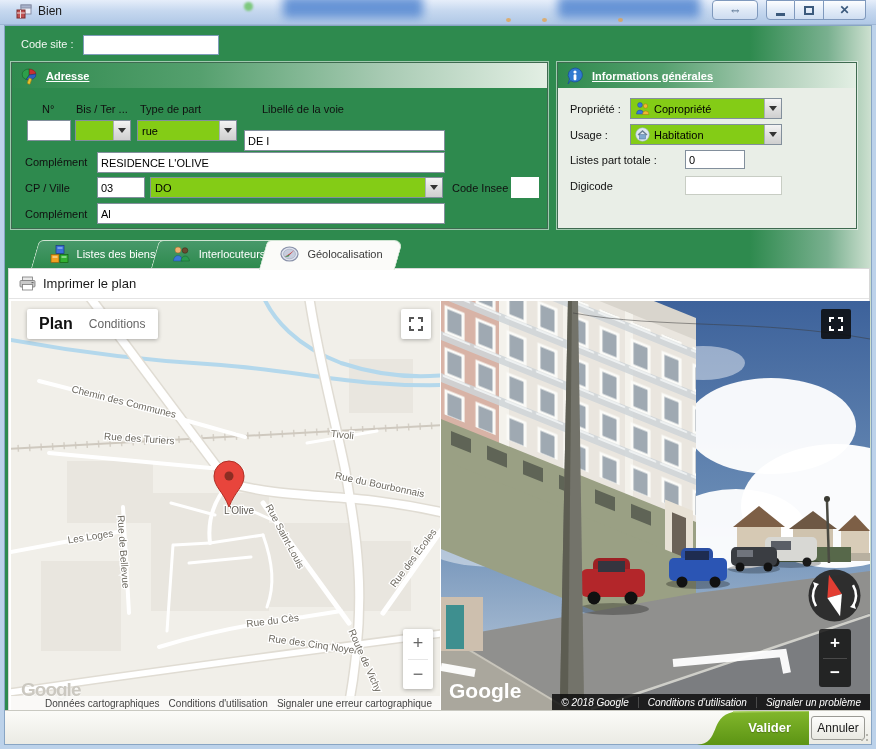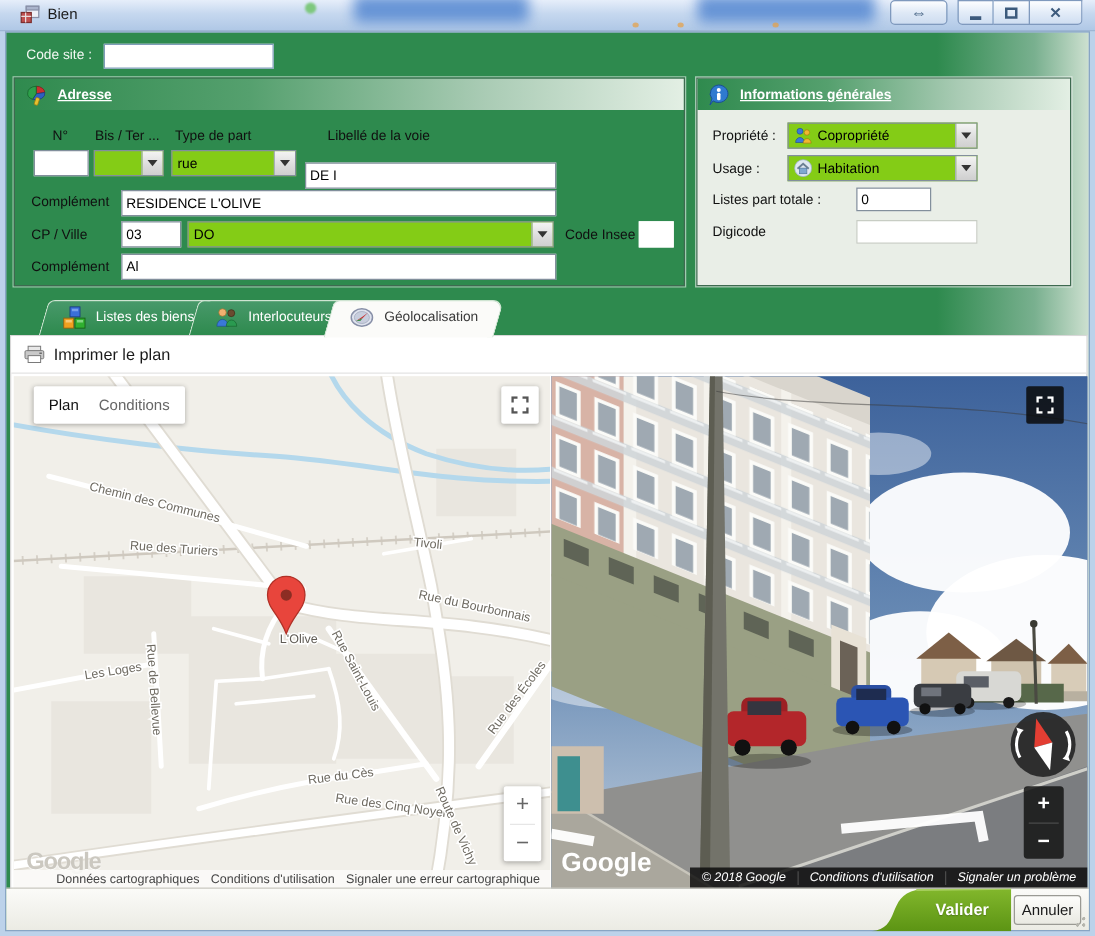--- a/index.html
+++ b/index.html
@@ -81,21 +81,21 @@
   .print-ico{width:17px;height:15px;margin-left:10px;}
   .print-label{font-size:13px;color:#1a1a1a;margin-left:7px;}
 
   .maps-row{position:absolute;left:0;top:32px;right:0;bottom:0;}
   .map-panel{position:absolute;left:2px;top:0;width:429px;height:410px;overflow:hidden;background:#f1efe9;}
   .sv-panel{position:absolute;left:432px;top:0;width:429px;height:410px;overflow:hidden;background:#4a6f9e;}
 
   
   .gm-typecard{position:absolute;left:16px;top:8px;height:30px;background:#fff;border-radius:2px;
     box-shadow:0 1px 4px rgba(0,0,0,.3);display:flex;align-items:center;padding:0 12px;gap:16px;}
-  .gm-plan{font-size:12px;font-weight:normal;color:#111;cursor:pointer;}
+  .gm-plan{font-size:16px;font-weight:bold;color:#111;cursor:pointer;}
   .gm-sat{font-size:12px;color:#666;cursor:pointer;}
   .gm-fs{position:absolute;left:390px;top:8px;width:30px;height:30px;background:#fff;border-radius:2px;
     box-shadow:0 1px 4px rgba(0,0,0,.3);display:flex;align-items:center;justify-content:center;cursor:pointer;}
   .gm-zoom{position:absolute;left:392px;top:328px;width:30px;height:60px;background:#fff;border-radius:2px;
     box-shadow:0 1px 4px rgba(0,0,0,.3);display:flex;flex-direction:column;}
   .gm-zbtn{flex:1;display:flex;align-items:center;justify-content:center;font-size:18px;color:#666;cursor:pointer;}
   .gm-zdiv{height:1px;background:#e6e6e6;margin:0 5px;}
   .gm-attr{position:absolute;left:0;bottom:0;right:0;height:15px;background:rgba(250,250,248,.88);
     display:flex;align-items:center;justify-content:space-between;padding:0 8px 0 34px;text-align:center;}
   .gm-attr span{font-size:10px;color:#444;cursor:pointer;white-space:nowrap;}

